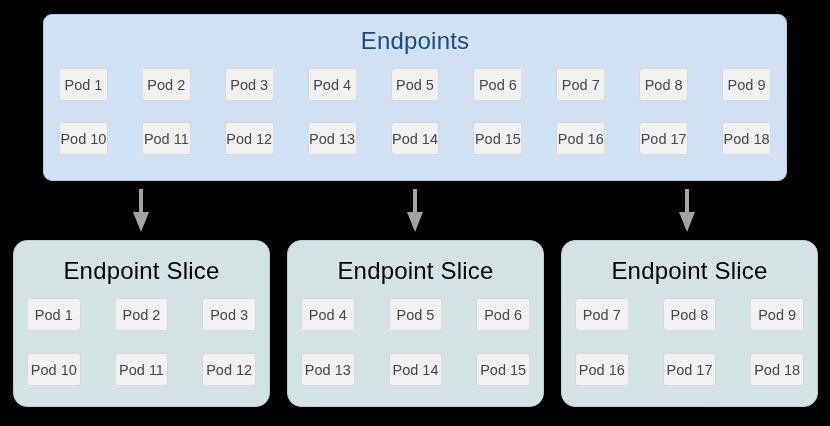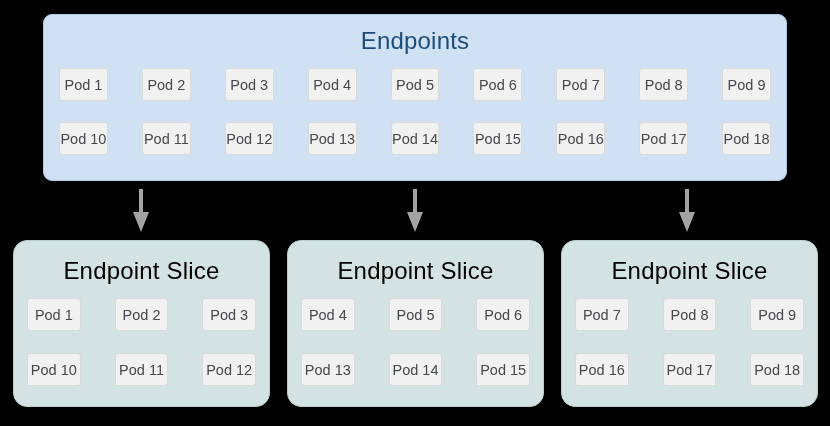--- a/index.html
+++ b/index.html
@@ -33,21 +33,21 @@
     font-size: 24px;
     line-height: 30px;
     letter-spacing: 0.2px;
     color: #1b4c7d;
   }
   .pod-row {
     position: absolute;
     left: 15px;
     right: 15px;
     display: flex;
-    justify-content: center;
+    justify-content: flex-end;
     gap: 34px;
   }
   .endpoints-box .pod-row.r1 { top: 53px; }
   .endpoints-box .pod-row.r2 { top: 107px; }
   
   .pod {
     width: 68px;
     height: 33px;
     background: #f1f1f1;
     border: 1px solid #d9d9d9;

